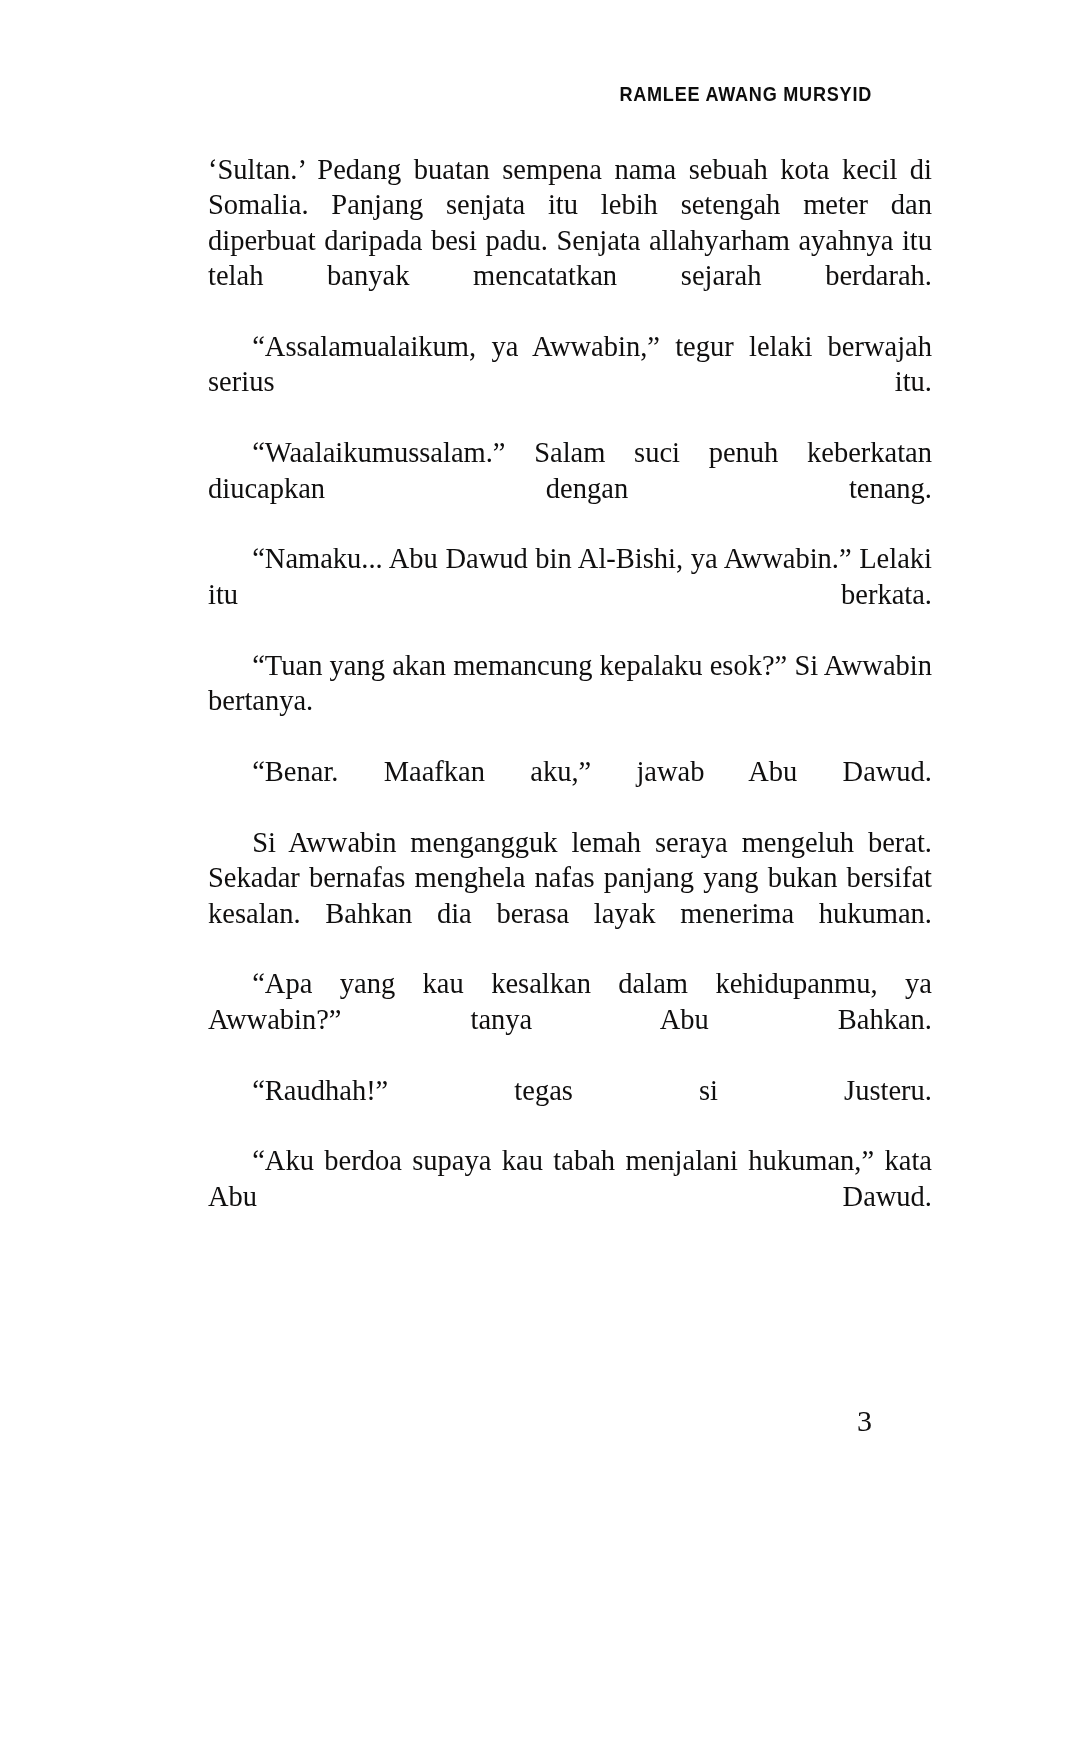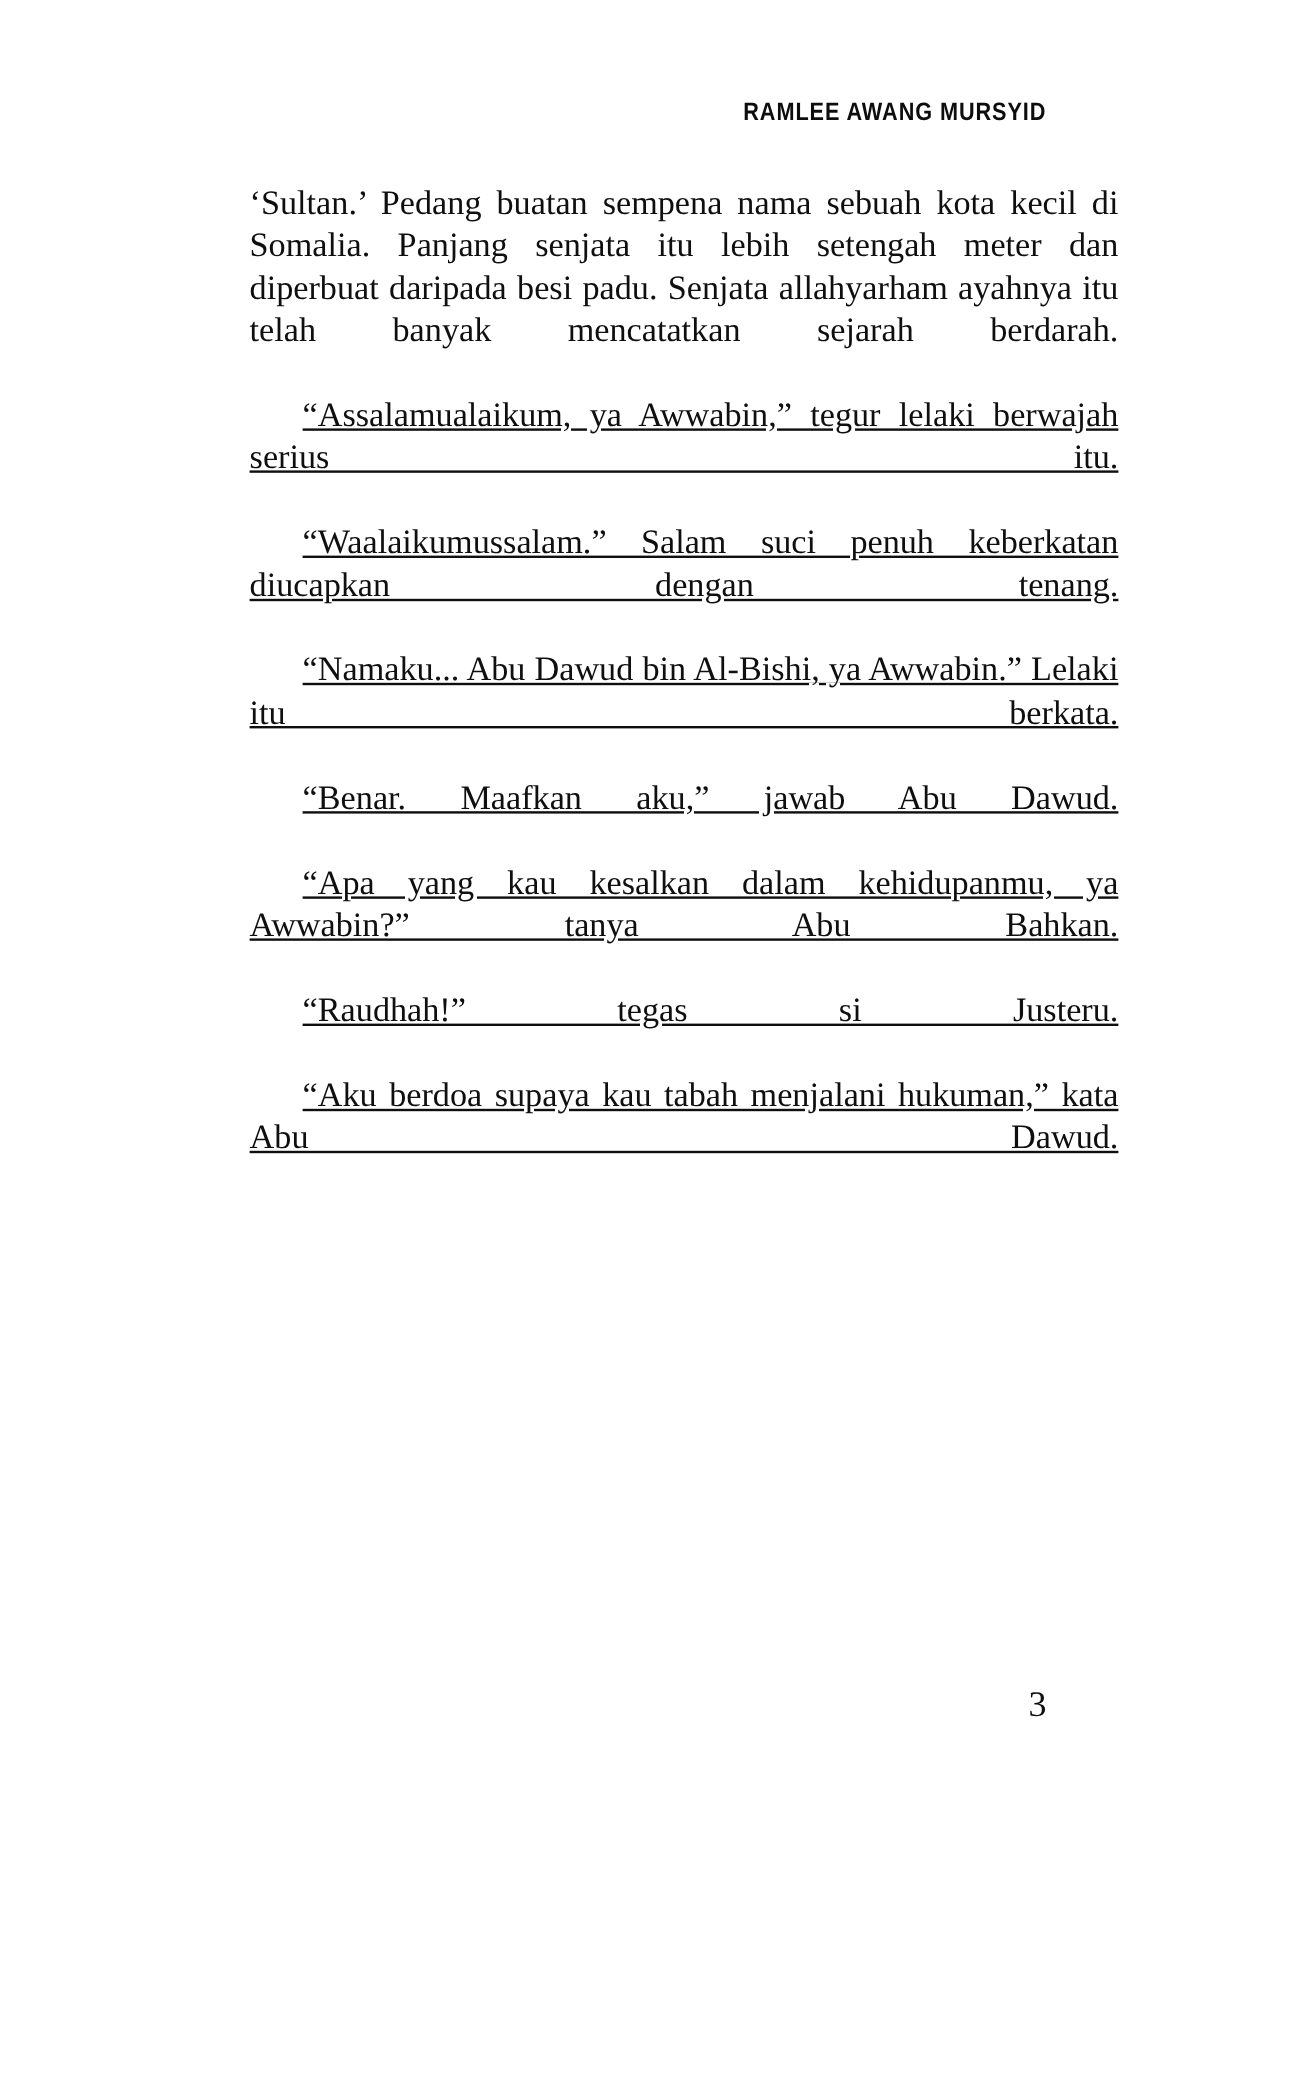--- a/index.html
+++ b/index.html
@@ -52,21 +52,20 @@
   }
 
   .body-block p {
     margin: 0;
     text-indent: 0;
     text-align: justify;
   }
 
   .body-block p.indent {
     text-indent: 1.55em;
-    text-decoration: underline;
   }
 
   
   .body-block p::after {
     content: "";
     display: inline-block;
     width: 100%;
   }
 
   
@@ -86,21 +85,23 @@
 
 <div class="page">
 
   <div class="running-head">RAMLEE AWANG MURSYID</div>
 
   <div class="body-block">
     <p class="indent-none">‘Sultan.’ Pedang buatan sempena nama sebuah kota kecil di Somalia. Panjang senjata itu lebih setengah meter dan diperbuat daripada besi padu. Senjata allahyarham ayahnya itu telah banyak mencatatkan sejarah berdarah.</p>
     <p class="indent">“Assalamualaikum, ya Awwabin,” tegur lelaki berwajah serius itu.</p>
     <p class="indent">“Waalaikumussalam.” Salam suci penuh keberkatan diucapkan dengan tenang.</p>
     <p class="indent">“Namaku... Abu Dawud bin Al-Bishi, ya Awwabin.” Lelaki itu berkata.</p>
+    <p class="indent">“Tuan yang akan memancung kepalaku esok?” Si Awwabin bertanya.</p>
     <p class="indent">“Benar. Maafkan aku,” jawab Abu Dawud.</p>
+    <p class="indent">Si Awwabin mengangguk lemah seraya mengeluh berat. Sekadar bernafas menghela nafas panjang yang bukan bersifat kesalan. Bahkan dia berasa layak menerima hukuman.</p>
     <p class="indent">“Apa yang kau kesalkan dalam kehidupanmu, ya Awwabin?” tanya Abu Bahkan.</p>
     <p class="indent">“Raudhah!” tegas si Justeru.</p>
     <p class="indent">“Aku berdoa supaya kau tabah menjalani hukuman,” kata Abu Dawud.</p>
 
   </div>
 
   <div class="folio">3</div>
 
 </div>
 

